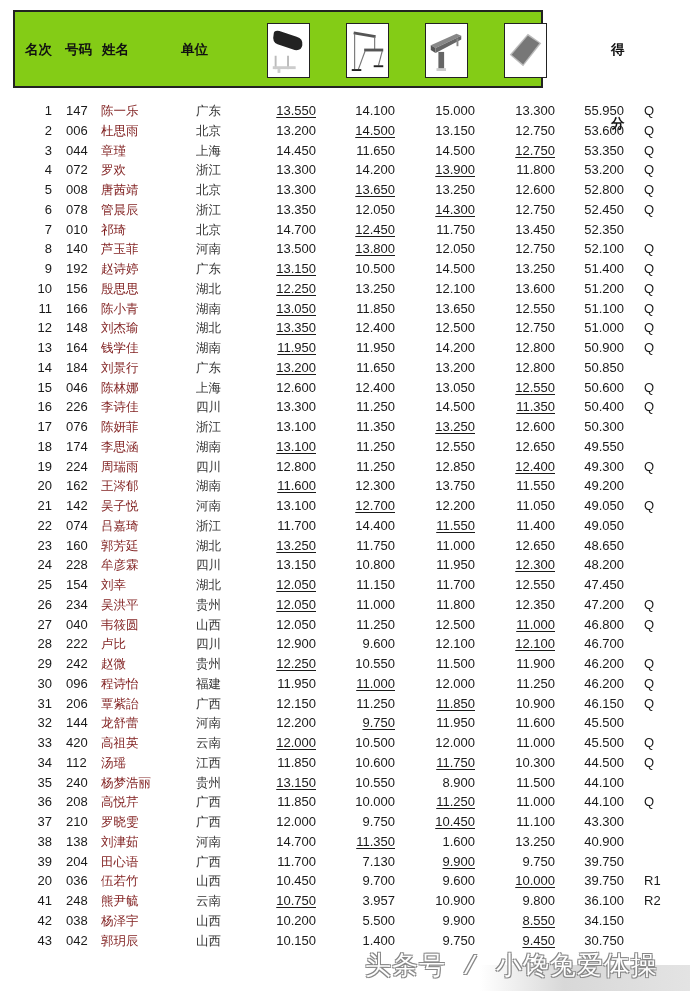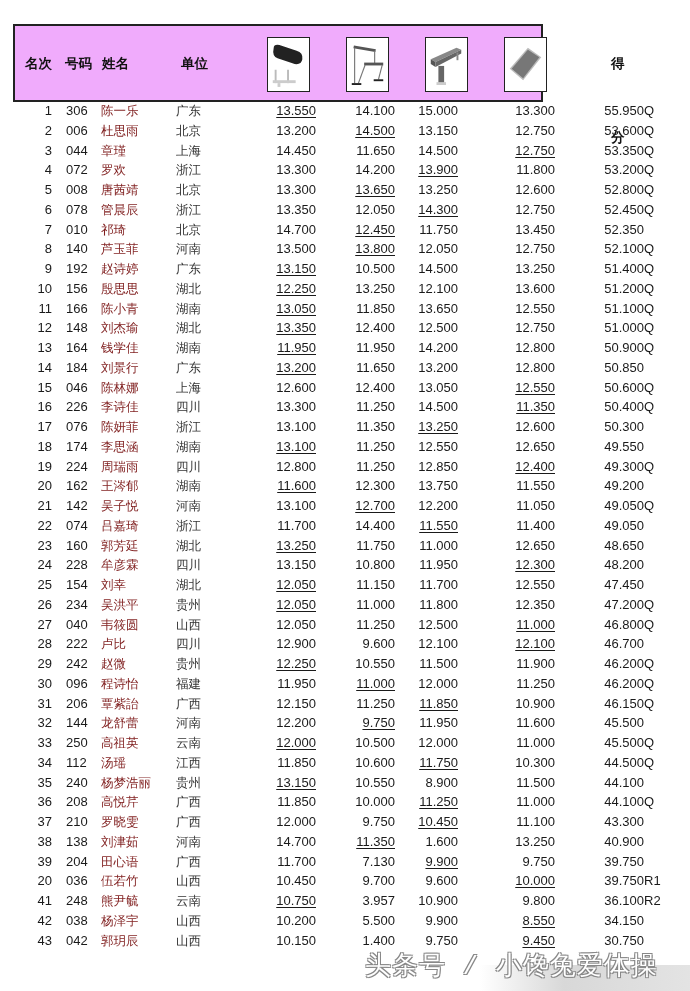--- a/index.html
+++ b/index.html
@@ -1,36 +1,36 @@
 <!DOCTYPE html>
 <html><head>
 <meta charset="utf-8">
 <style>
   html, body { margin: 0; padding: 0; background: #ffffff; }
   body { width: 690px; height: 991px; position: relative; overflow: hidden;
          font-family: "Liberation Sans", "DejaVu Sans", sans-serif; color: #1a1a1a; }
-  .header-box { position: absolute; left: 13px; top: 24px; width: 530px; height: 78px;
-                border: 2px solid #222; box-sizing: border-box; background: #f0abfc; }
+  .header-box { position: absolute; left: 13px; top: 10px; width: 530px; height: 78px;
+                border: 2px solid #222; box-sizing: border-box; background: #84cc16; }
   .hcol { position: absolute; top: 0; height: 74px; line-height: 74px; font-size: 13.5px;
           font-weight: bold; color: #111; font-family: "DejaVu Sans", sans-serif; }
   .app-icon { position: absolute; top: 11px; width: 43px; height: 55px; border: 1.5px solid #222;
               box-sizing: border-box; background: #fff; }
   .app-icon svg { width: 100%; height: 100%; display: block; }
   .rows { position: absolute; left: 0; top: 101px; width: 690px; }
   .row { position: relative; height: 19.75px; font-size: 13px; line-height: 19.75px; }
   .c { position: absolute; top: 0; white-space: nowrap; }
   .rank { right: 638px; text-align: right; }
   .bib { left: 66px; }
   .name { left: 101px; font-family: "DejaVu Sans", sans-serif; font-size: 12.5px; color: #7f1d1d; }
-  .unit { left: 176px; font-family: "DejaVu Sans", sans-serif; font-size: 12.5px; color: #333; }
+  .unit { left: 196px; font-family: "DejaVu Sans", sans-serif; font-size: 12.5px; color: #333; }
   .s0 { right: 374px; text-align: left; }
   .s1 { right: 295px; text-align: left; }
-  .s2 { right: 232px; text-align: center; }
+  .s2 { right: 215px; text-align: center; }
   .s3 { right: 135px; text-align: right; }
-  .tot { right: 46px; text-align: right; }
+  .tot { right: 66px; text-align: right; }
   .q { left: 644px; }
   .u { text-decoration: underline; text-underline-offset: 2px; text-decoration-thickness: 1.2px; }
   .watermark { position: absolute; left: 365px; top: 948px; font-size: 26px; color: #fff;
                font-family: Liberation Mono, monospace; letter-spacing: 1px;
                text-shadow: -1px -1px 0 #888, 1px -1px 0 #888, -1px 1px 0 #888, 1px 1px 0 #888; }
   .wm-bg { position: absolute; left: 480px; top: 965px; width: 210px; height: 26px;
            background: linear-gradient(90deg, rgba(200,200,200,0) 0%, rgba(190,190,190,0.6) 40%, rgba(200,200,200,0.5) 100%); }
 </style>
 </head>
 <body>
@@ -77,21 +77,21 @@
       <polygon points="5,32 24,10 38,20 19,44" fill="#bbb"></polygon>
       <polygon points="7,32 24,12 36,20 19,42" fill="#777"></polygon>
     </svg>
   </div>
   <span class="hcol" style="left:596px">得分</span>
 </div>
 
 <div class="rows" id="rows">
     <div class="row">
       <span class="c rank">1</span>
-      <span class="c bib">306</span>
+      <span class="c bib">147</span>
       <span class="c name">陈一乐</span>
       <span class="c unit">广东</span>
       <span class="c s0 u">13.550</span>
       <span class="c s1">14.100</span>
       <span class="c s2">15.000</span>
       <span class="c s3">13.300</span>
       <span class="c tot">55.950</span>
       <span class="c q">Q</span>
     </div>
     <div class="row">
@@ -461,21 +461,21 @@
       <span class="c unit">河南</span>
       <span class="c s0">12.200</span>
       <span class="c s1 u">9.750</span>
       <span class="c s2">11.950</span>
       <span class="c s3">11.600</span>
       <span class="c tot">45.500</span>
       <span class="c q"></span>
     </div>
     <div class="row">
       <span class="c rank">33</span>
-      <span class="c bib">250</span>
+      <span class="c bib">420</span>
       <span class="c name">高祖英</span>
       <span class="c unit">云南</span>
       <span class="c s0 u">12.000</span>
       <span class="c s1">10.500</span>
       <span class="c s2">12.000</span>
       <span class="c s3">11.000</span>
       <span class="c tot">45.500</span>
       <span class="c q">Q</span>
     </div>
     <div class="row">

